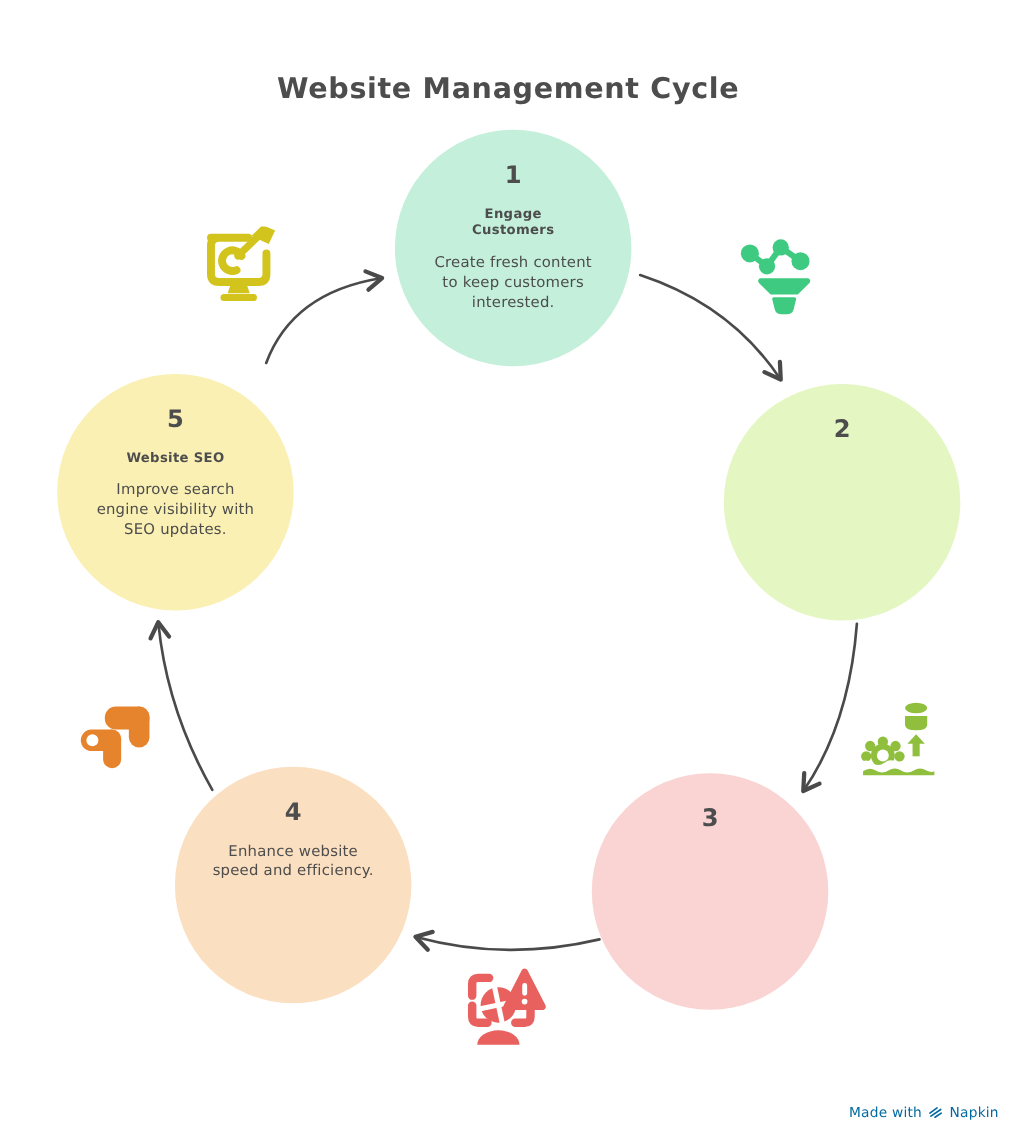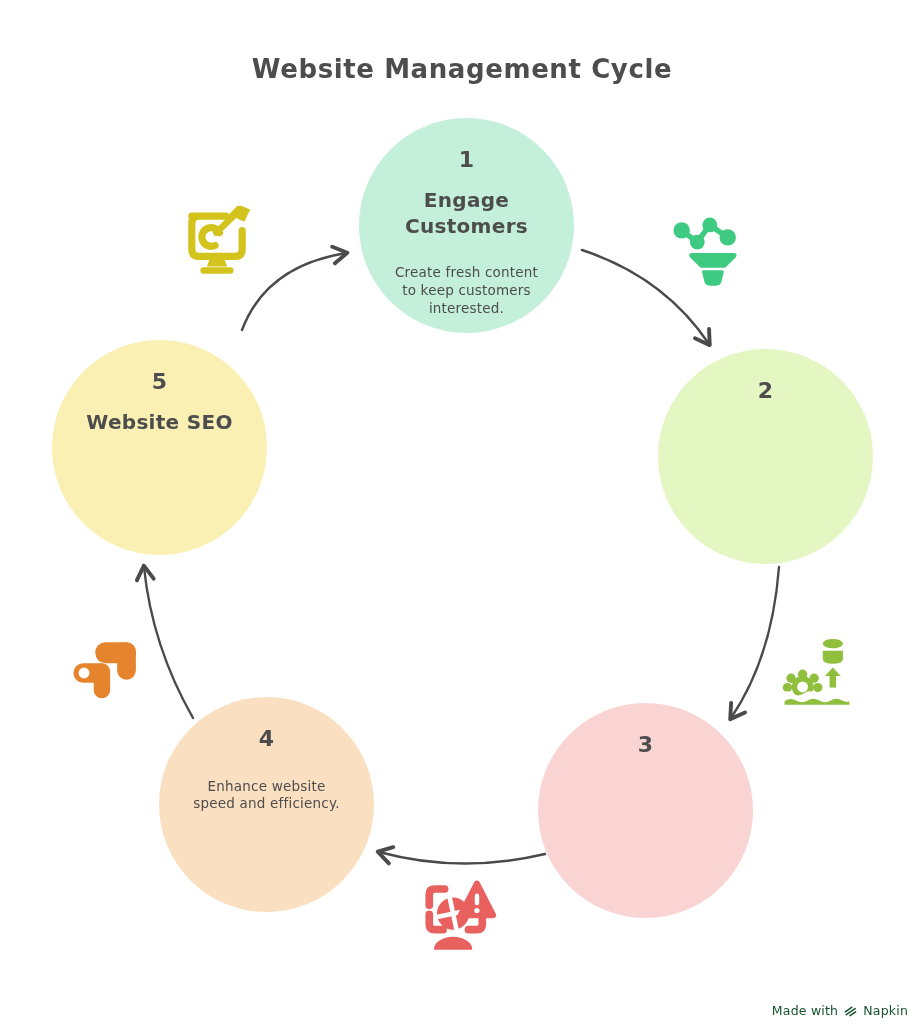--- a/index.html
+++ b/index.html
@@ -7,48 +7,48 @@
   body {
     position: relative;
     background: #ffffff;
     font-family: "DejaVu Sans", "Liberation Sans", sans-serif;
     overflow: hidden;
   }
   .stage { position: absolute; inset: 0; }
 
   .diagram-title {
     position: absolute;
-    left: 0; right: 0; top: 54px;
+    left: 0; right: 0; top: 66px;
     text-align: center;
     font-size: 26px;
     font-weight: 700;
     letter-spacing: 0.6px;
   }
 
   .step-circle {
     position: absolute;
     width: 215px; height: 215px;
     border-radius: 50%;
     display: flex;
     flex-direction: column;
     align-items: center;
     text-align: center;
     padding: 28px 14px 0 14px;
   }
   .step-number { font-size: 22px; font-weight: 600; line-height: 1.25; }
   .step-title {
     margin-top: 13px;
-    font-size: 20px;
+    font-size: 12px;
     font-weight: 600;
     line-height: 1.32;
     white-space: pre-line;
     letter-spacing: 0.3px;
   }
   .step-desc {
-    margin-top: 25px;
+    margin-top: 13px;
     font-size: 13.5px;
     line-height: 1.32;
     white-space: pre-line;
     letter-spacing: 0.2px;
   }
 
   .c1 { left: 359px; top: 118px; }
   .c2 { left: 658px; top: 349px; }
   .c3 { left: 538px; top: 703px; }
   .c4 { left: 159px; top: 697px; }
@@ -112,20 +112,23 @@
 
   <div class="step-circle c4" style="background-color: rgb(251, 223, 193);">
     <div class="step-number">4</div>
     <div class="step-desc">Enhance website
 speed and efficiency.</div>
   </div>
 
   <div class="step-circle c5" style="background-color: rgb(250, 240, 179);">
     <div class="step-number">5</div>
     <div class="step-title">Website SEO</div>
+    <div class="step-desc">Improve search
+engine visibility with
+SEO updates.</div>
   </div>
 
   <svg class="arrows-layer" viewBox="0 0 924 1032" xmlns="http://www.w3.org/2000/svg" aria-hidden="true" style="color: rgb(74, 74, 74);">
     <defs>
       <marker id="ah" viewBox="0 0 10 10" refX="7" refY="5" markerWidth="9.5" markerHeight="9.5" orient="auto-start-reverse">
         <path d="M1.5,1.3 L7.6,5 L1.5,8.7" fill="none" stroke="currentColor" stroke-width="1.7" stroke-linecap="round" stroke-linejoin="round"></path>
       </marker>
     </defs>
     <path class="flow" d="M 242 330 Q 266 266 346 253" marker-end="url(#ah)"></path>
     <path class="flow" d="M 582 250 Q 664 277 709 344" marker-end="url(#ah)"></path>
@@ -199,21 +202,21 @@
   <div class="icon icon-perf" style="color: rgb(230, 131, 45);">
     <svg viewBox="0 0 100 100" xmlns="http://www.w3.org/2000/svg">
       <rect x="35" y="15" width="52" height="27" rx="13" fill="currentColor"></rect>
       <rect x="63" y="15" width="24" height="48" rx="12" fill="currentColor"></rect>
       <rect x="7" y="42" width="47" height="25" rx="12.5" fill="currentColor"></rect>
       <rect x="33" y="42" width="21" height="45" rx="10.5" fill="currentColor"></rect>
       <circle cx="20.5" cy="54.5" r="7" fill="#ffffff"></circle>
     </svg>
   </div>
 
-  <div class="watermark" style="color: #14532d;">
+  <div class="watermark" style="color: #0369a1;">
     <span>Made with</span>
     <span>
       <svg width="15" height="15" viewBox="0 0 16 16" xmlns="http://www.w3.org/2000/svg">
         <path d="M2.5,9.5 L9.5,4.5 M3.5,12.5 L13,6 M7.5,13.5 L13.5,9.5" fill="none" stroke="currentColor" stroke-width="1.6" stroke-linecap="round"></path>
       </svg>
     </span>
     <span>Napkin</span>
   </div>
 
 </div>

